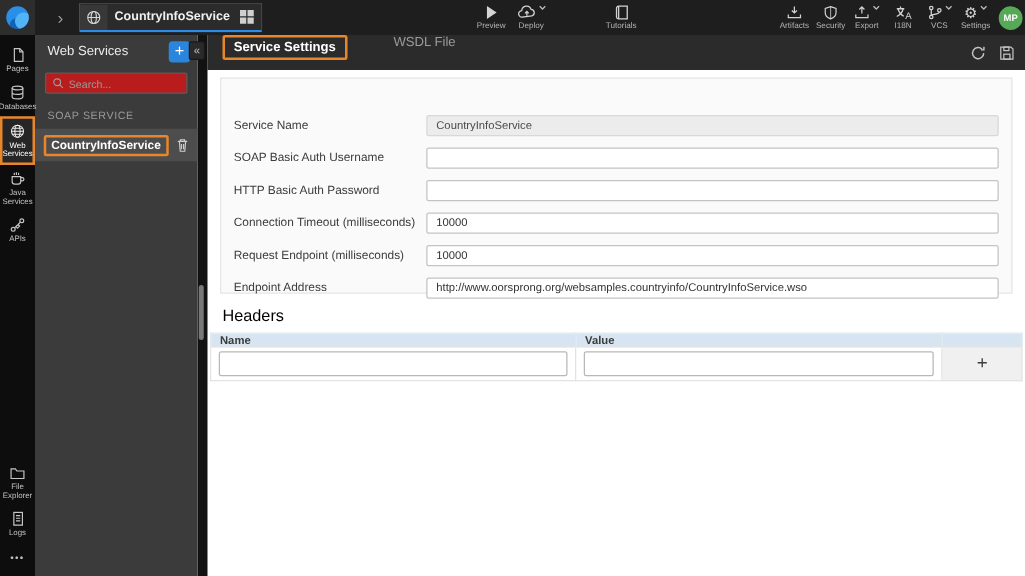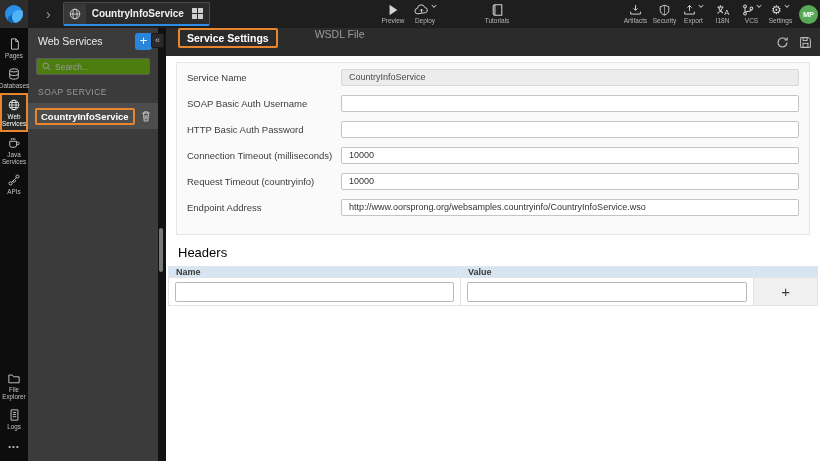--- a/index.html
+++ b/index.html
@@ -38,21 +38,21 @@
   .rail-item.active { background:#262626; border:2px solid #e8862e; padding:4px 0 3px; }
   .rail-spacer { flex:1; }
   .rail-more { text-align:center; color:#bdbdbd; font-size:8px; letter-spacing:1px; padding:8px 0 10px; cursor:pointer; }
 
   
   .panel { position:absolute; left:28px; top:28px; width:130px; height:433px; background:#3b3b3b; z-index:3; }
   .panel-head { height:26px; display:flex; align-items:center; padding:0 6px 0 10px; }
   .panel-title { flex:1; color:#ececec; font-size:10.5px; }
   .add-btn { width:17px; height:17px; background:#2a86dd; border-radius:3px; color:#fff; font-size:13px; line-height:15px; text-align:center; cursor:pointer; }
   .collapse-btn { position:absolute; right:-6px; top:5px; width:13px; height:15px; background:#2a2a2a; border:1px solid #1a1a1a; border-radius:2px; color:#c0c0c0; font-size:9px; line-height:13px; text-align:center; cursor:pointer; z-index:6; }
-  .search-wrap { margin:4px 8px 0; height:17px; background:#4d7c0f; border:1px solid #5c5c5c; border-radius:2px; display:flex; align-items:center; padding:0 5px; }
+  .search-wrap { margin:4px 8px 0; height:17px; background:#b91c1c; border:1px solid #5c5c5c; border-radius:2px; display:flex; align-items:center; padding:0 5px; }
   .search-wrap input { flex:1; background:transparent; border:none; outline:none; color:#ddd; font-size:8.5px; margin-left:4px; width:80px; font-family:"Liberation Sans", sans-serif; }
   .search-wrap input::placeholder { color:#9a9a9a; }
   .section-label { padding:12px 10px 6px; font-size:8.5px; color:#999; letter-spacing:.5px; }
   .svc-item { height:26px; background:#4d4d4d; display:flex; align-items:center; padding:0 7px; cursor:pointer; }
   .svc-name { border:2px solid #e8862e; border-radius:2px; padding:1px 4px; color:#fff; font-size:9.5px; font-weight:bold; }
   .svc-item .spacer { flex:1; }
 
   
   .scrollstrip { position:absolute; left:158px; top:28px; width:8px; height:433px; background:#121212; z-index:2; }
   .scroll-thumb { position:absolute; left:1px; top:200px; width:4px; height:44px; background:#787878; border-radius:2px; cursor:pointer; }
@@ -60,21 +60,21 @@
   
   .main { position:absolute; left:166px; top:28px; width:654px; height:433px; }
   .tabbar { position:absolute; top:0; left:0; right:0; height:28px; background:#2b2b2b; display:flex; align-items:flex-start; }
   .tab { font-size:10.5px; color:#9b9b9b; cursor:pointer; white-space:nowrap; }
   .tab.active { color:#fff; font-weight:bold; border:2px solid #e8862e; border-radius:2px; padding:2px 7px; margin-left:12px; }
   .tab.inactive { margin-left:37px; }
   .tabbar-icons { position:absolute; right:8px; top:0; height:28px; display:flex; align-items:center; gap:10px; color:#c5c5c5; }
   .tabbar-icons .tbi { cursor:pointer; display:flex; }
 
   .content { position:absolute; top:28px; left:0; right:0; bottom:0; background:#fff; }
-  .card { margin:6px 10px 0; height:173px; background:#fafafa; border:1px solid #e6e6e6; padding:1px 10px 0; }
+  .card { margin:6px 10px 0; height:173px; background:#fafafa; border:1px solid #e6e6e6; padding:24px 10px 0; }
   .frow { height:26px; display:flex; align-items:center; }
   .frow label { width:154px; font-size:9.5px; color:#3c3c3c; }
   .frow input { flex:1; height:17px; border:1px solid #c4c4c4; border-radius:2px; background:#fff; font-size:9px; color:#333; padding:0 7px; outline:none; font-family:"Liberation Sans", sans-serif; }
   .frow input[disabled] { background:#ececec; border-color:#d8d8d8; color:#4a4a4a; }
 
   .headers-title { margin:10px 0 6px 12px; font-size:13px; color:#000000; }
   .htable { width:calc(100% - 4px); margin:0 2px; border-collapse:collapse; table-layout:fixed; }
   .htable th { background:#d6e5f1; font-size:9px; font-weight:bold; color:#3a3a3a; text-align:left; padding:0 7px; border:1px solid #dfe7ee; border-bottom:1px dotted #9db6ca; }
   .htable td { border:1px solid #e3e3e3; padding:3px 6px; background:#fff; }
   .htable td input { width:100%; height:20px; border:1px solid #b8b8b8; border-radius:2px; font-size:9px; padding:0 6px; outline:none; font-family:"Liberation Sans", sans-serif; }
@@ -313,21 +313,21 @@
         </div>
         <div class="frow">
           <label>HTTP Basic Auth Password</label>
           <input type="text" value="" style="">
         </div>
         <div class="frow">
           <label>Connection Timeout (milliseconds)</label>
           <input type="text" value="10000" style="">
         </div>
         <div class="frow">
-          <label>Request Timeout (countryinfo)</label>
+          <label>Request Endpoint (milliseconds)</label>
           <input type="text" value="10000" style="">
         </div>
         <div class="frow">
           <label>Endpoint Address</label>
           <input type="text" value="http://www.oorsprong.org/websamples.countryinfo/CountryInfoService.wso" style="">
         </div>
       </div>
 
       <div class="headers-title">Headers</div>
       <table class="htable">

